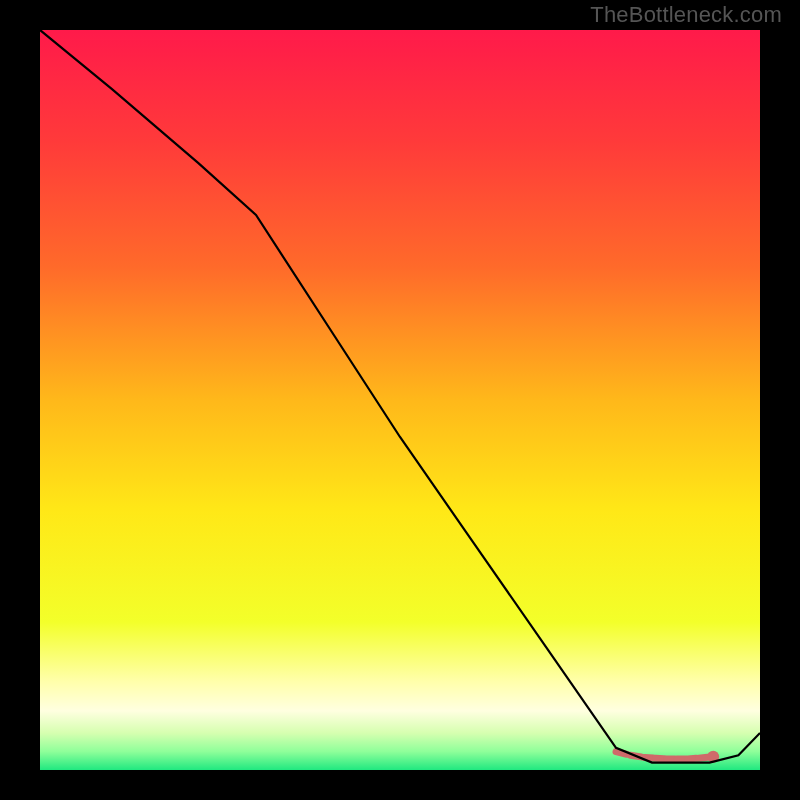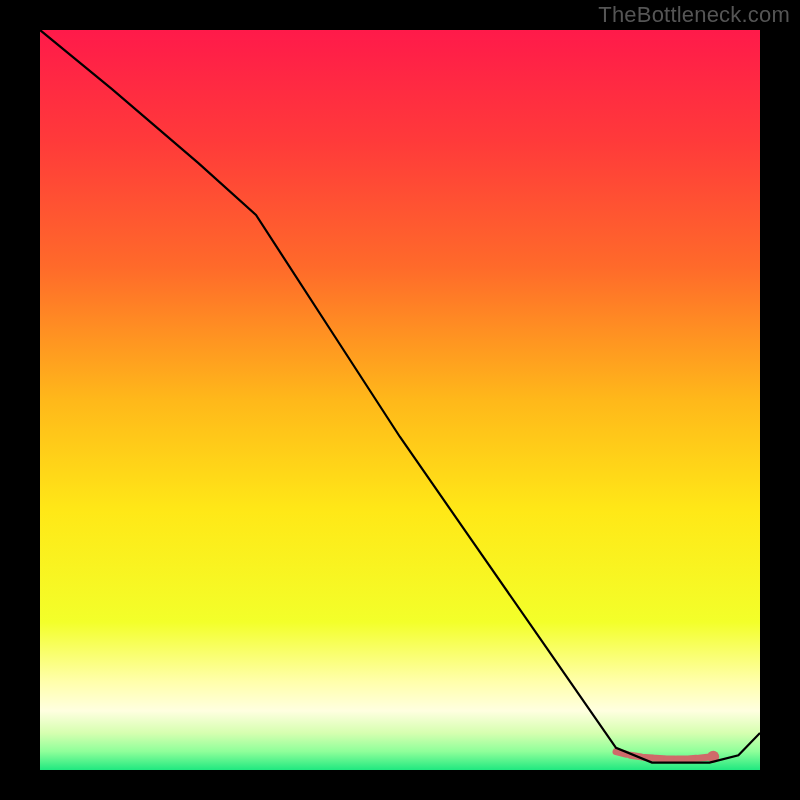--- a/index.html
+++ b/index.html
@@ -13,21 +13,21 @@
   }
   .frame {
     position: relative;
     width: 800px;
     height: 800px;
     background: #000;
   }
   .watermark {
     position: absolute;
     top: 2px;
-    right: 10px;
+    right: 18px;
     color: #555;
     font-size: 22px;
     letter-spacing: 0.2px;
     z-index: 10;
   }
   .plot-area {
     position: absolute;
     left: 40px;
     top: 30px;
     width: 720px;

